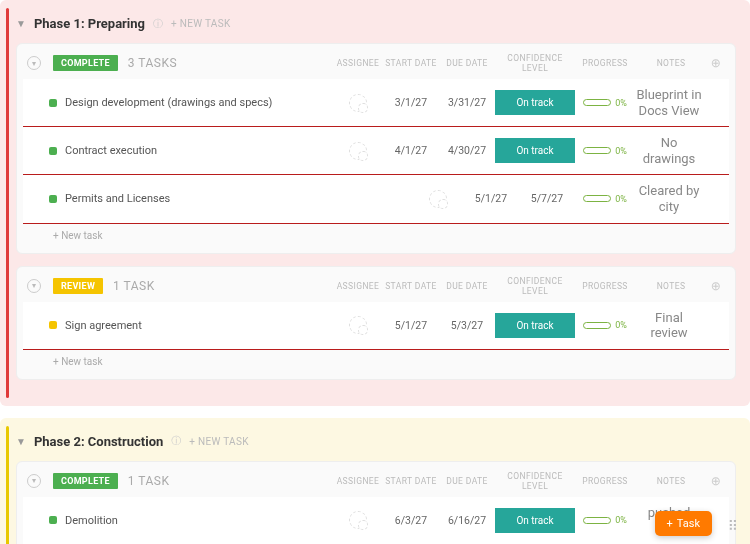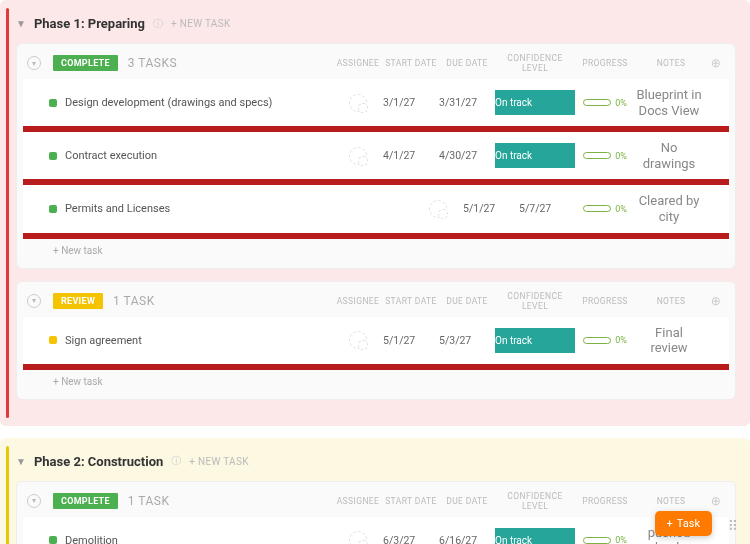--- a/index.html
+++ b/index.html
@@ -24,28 +24,28 @@
 .task-count{color:#aaa;font-size:12px;letter-spacing:.5px}
 .cols{display:flex;margin-left:auto;gap:0;align-items:center}
 .col-head{color:#bbb;font-size:8.5px;letter-spacing:.4px;text-align:center}
 .col-assignee{width:50px}
 .col-start{width:56px}
 .col-due{width:56px}
 .col-conf{width:80px}
 .col-prog{width:60px}
 .col-notes{width:72px}
 .col-add{width:18px;color:#ccc;font-size:12px;text-align:center}
-.task-row{display:flex;align-items:center;background:#fff;margin:0 6px;padding:8px 4px;border-bottom:6px solid #b91c1c}
+.task-row{display:flex;align-items:center;background:#fff;margin:0 6px;padding:8px 4px;border-bottom:1px solid #b91c1c}
 .task-row:last-of-type{border-bottom:none}
 .task-name-area{display:flex;align-items:center;gap:8px;padding-left:22px;flex:1;min-width:0}
 .sq{width:8px;height:8px;border-radius:2px;flex-shrink:0}
 .sq-green{background:#4caf50}
 .sq-yellow{background:#f5c400}
 .task-name{font-size:11px;color:#555}
-.cell{text-align:left;font-size:10.5px;color:#666;flex-shrink:0}
+.cell{text-align:center;font-size:10.5px;color:#666;flex-shrink:0}
 .assignee-cell{width:50px;display:flex;justify-content:center}
 .assignee-icon{width:18px;height:18px;border:1px dashed #ddd;border-radius:50%;position:relative}
 .assignee-icon::after{content:"";position:absolute;right:-2px;bottom:-2px;width:8px;height:8px;border-radius:50%;background:#fff;border:1px dashed #ddd;font-size:7px;color:#ccc}
 .start-cell{width:56px}
 .due-cell{width:56px}
 .conf-cell{width:80px;padding:7px 0;color:#fff;font-size:10px}
 .conf-ontrack{background:#26a69a}
 .conf-late{background:#ff7a00}
 .prog-cell{width:60px;display:flex;align-items:center;gap:4px;justify-content:center}
 .prog-bar{width:28px;height:7px;border:1px solid #7cb342;border-radius:4px;background:#fff}

